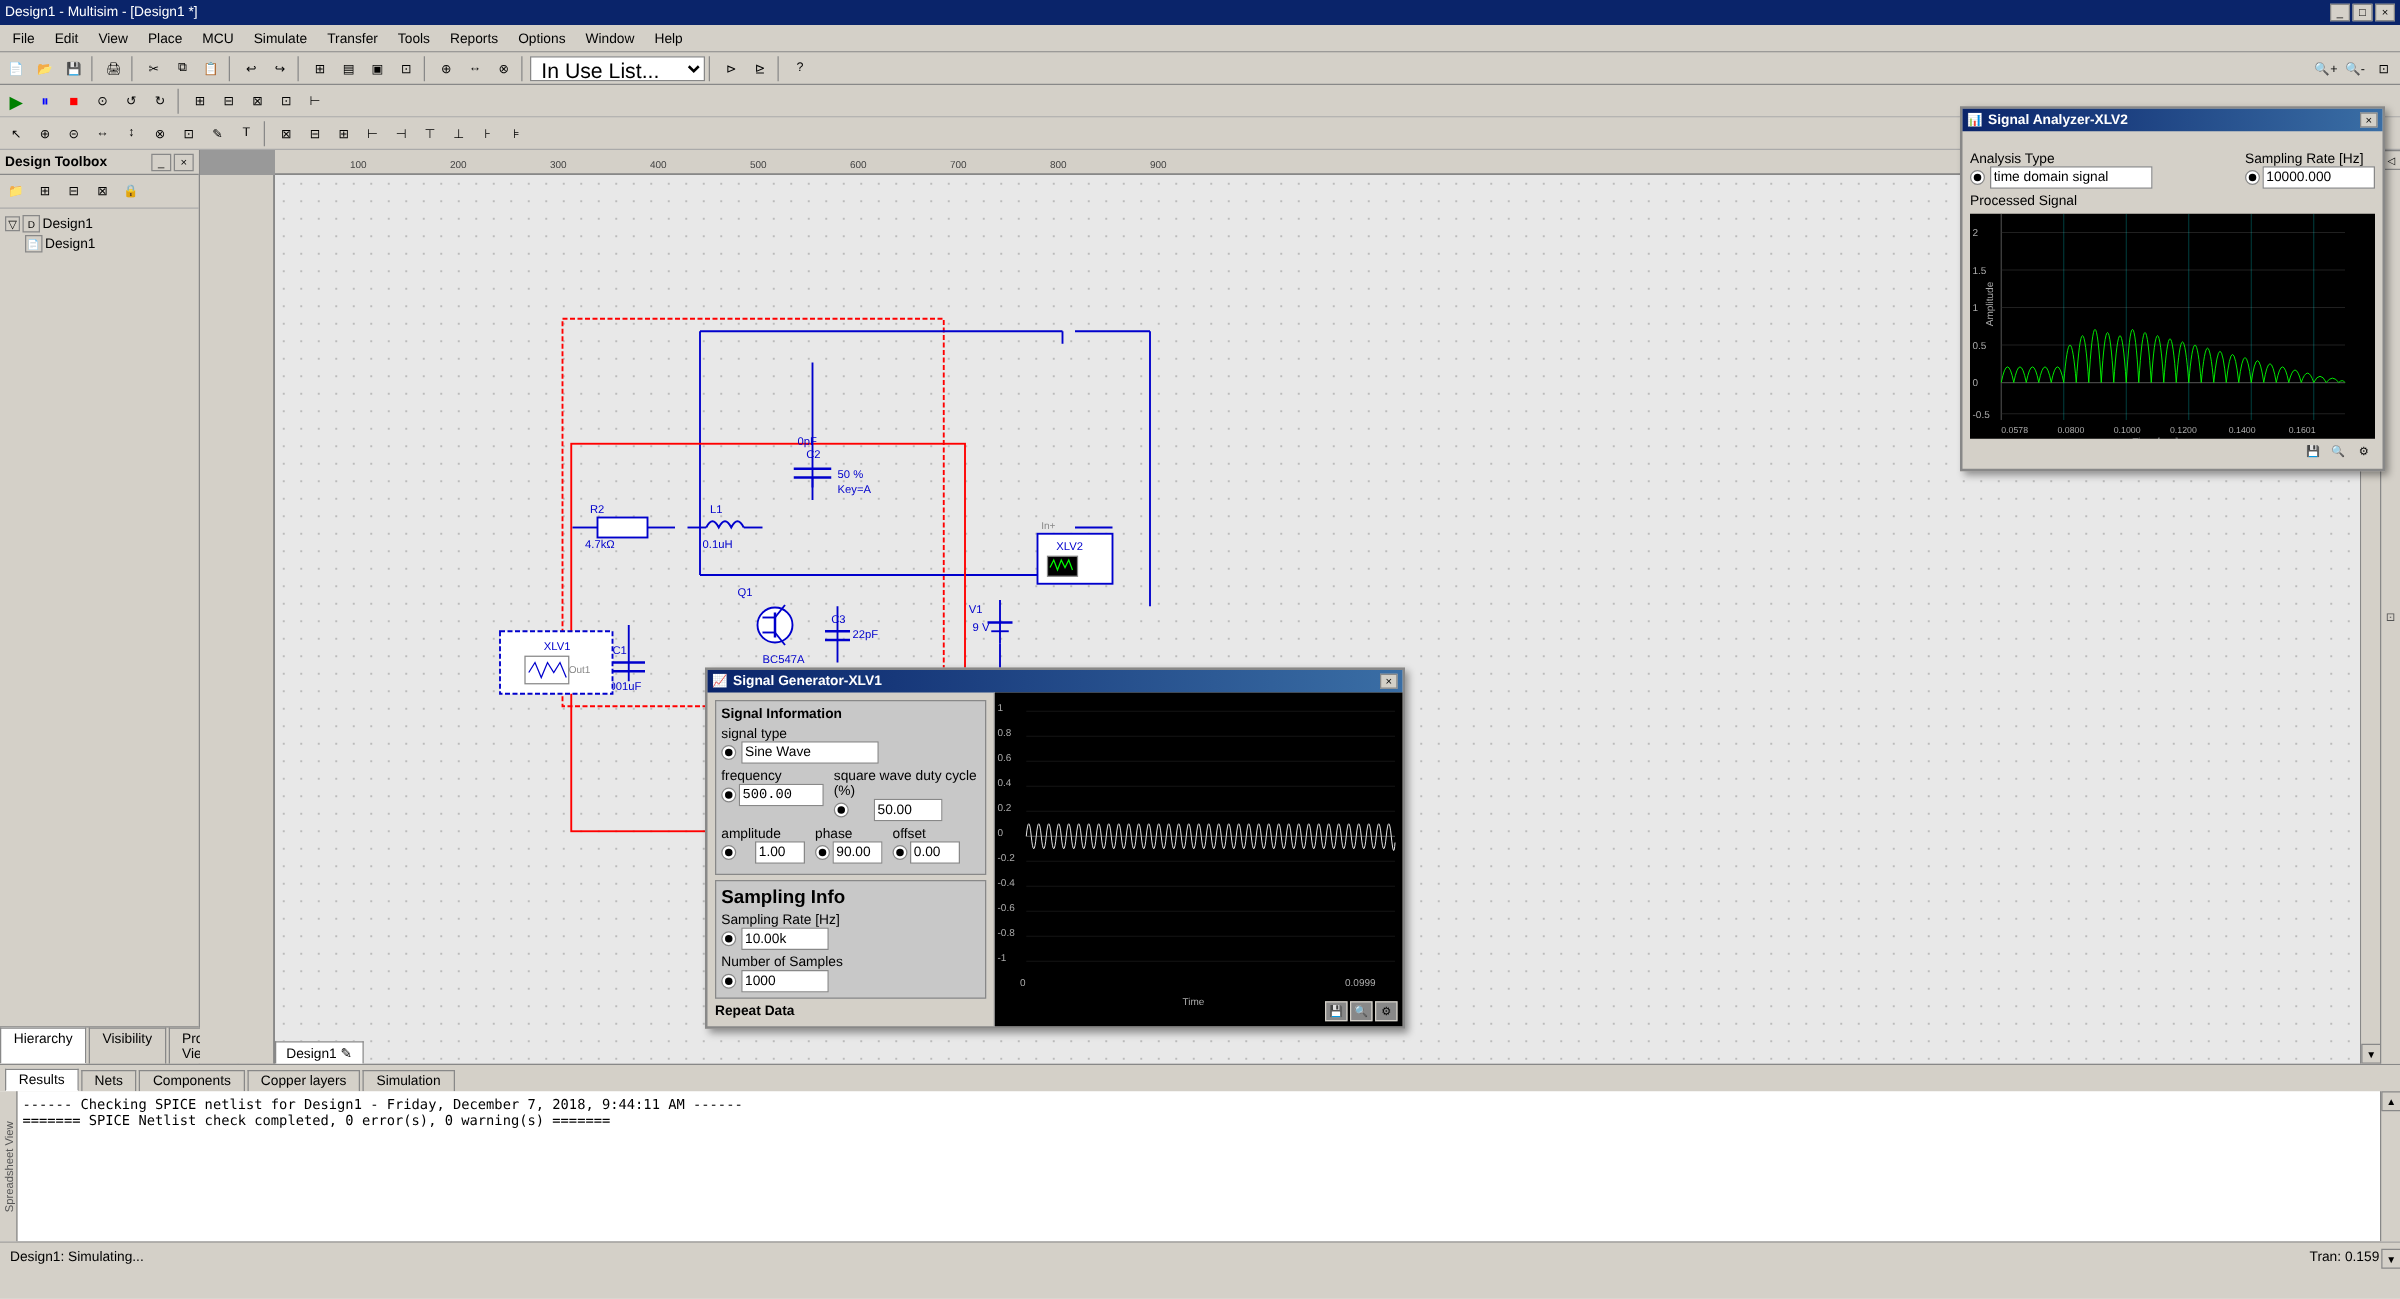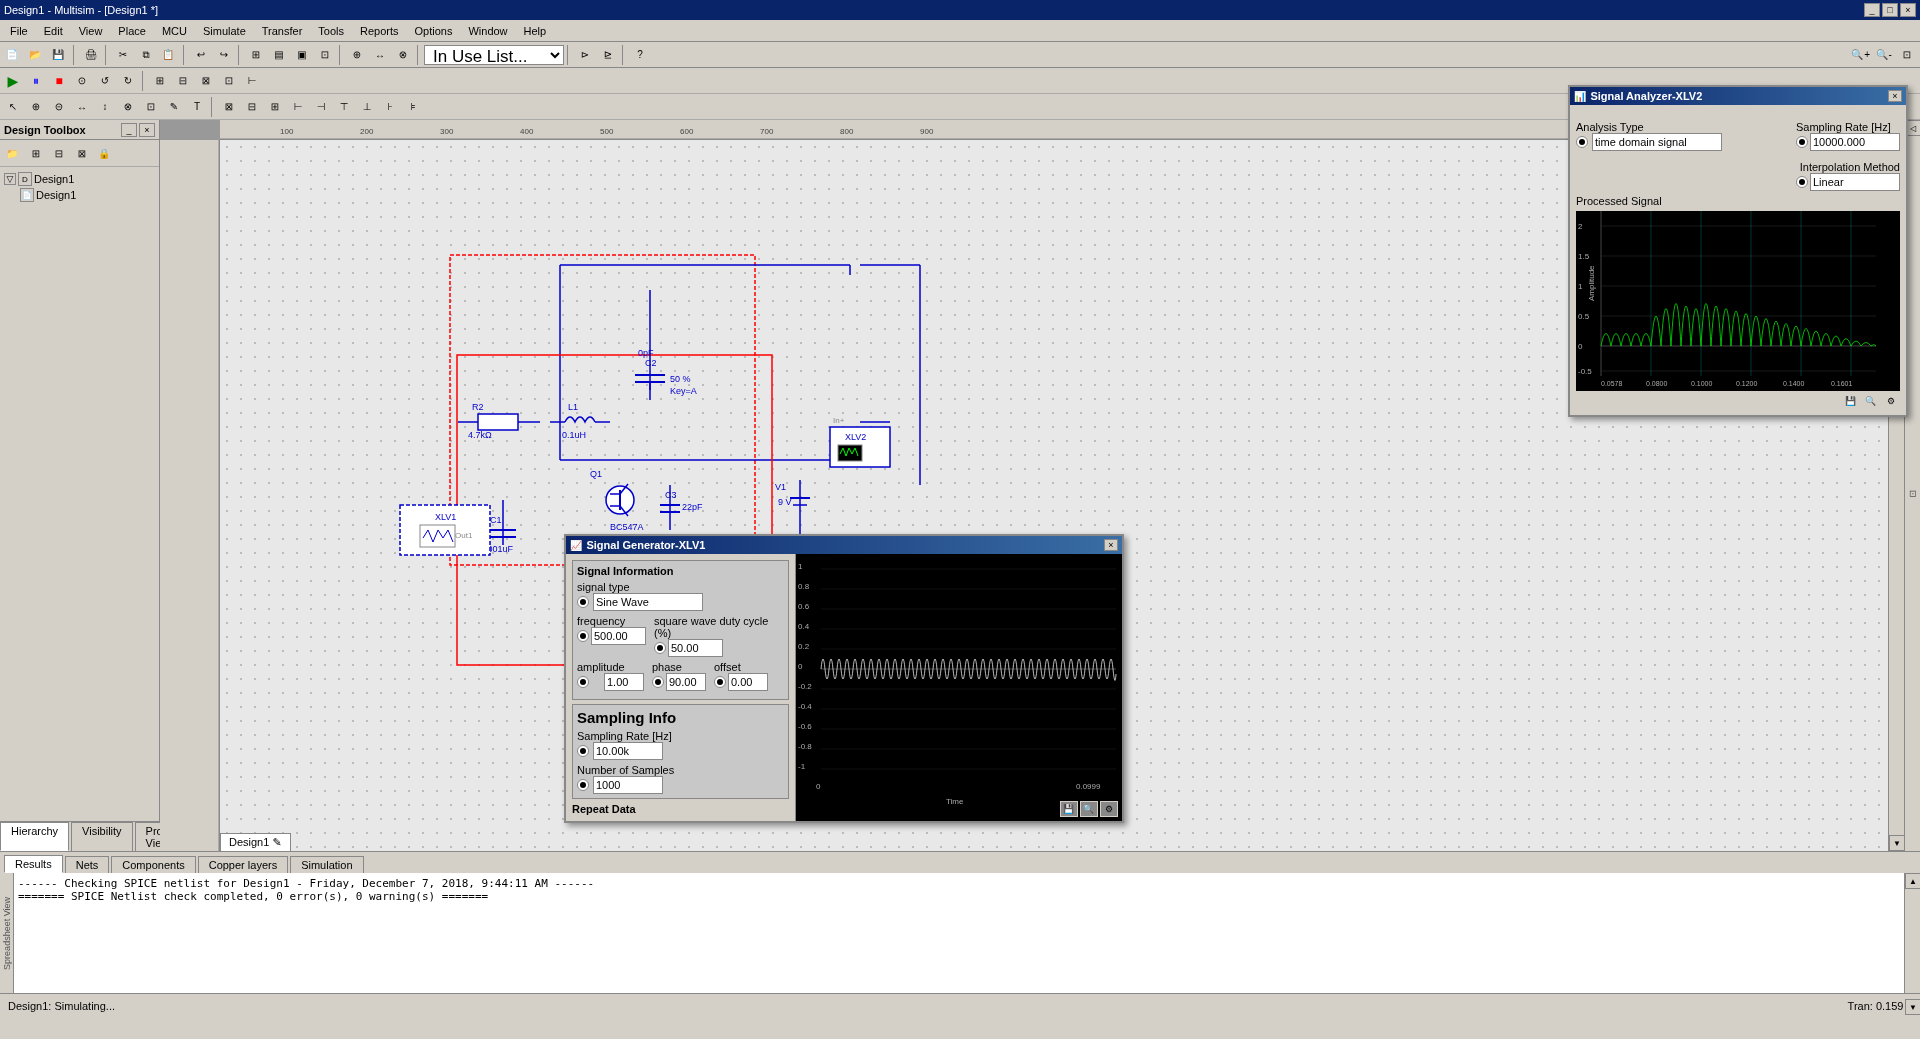--- a/index.html
+++ b/index.html
@@ -419,31 +419,20 @@
       <div style="display:flex;flex-direction:column;">
         <span class="form-label">Sampling Rate [Hz]</span>
         <div style="display:flex;align-items:center;gap:2px;">
           <div class="radio-btn">
               <div class="radio-inner"></div>
             </div>
           <input type="text" class="form-input form-input-med" value="10000.000" style="">
         </div>
       </div>
     </div>
-    <div class="form-row" style="justify-content:flex-end;">
-      <div style="display:flex;flex-direction:column;align-items:flex-end;">
-        <span class="form-label">Interpolation Method</span>
-        <div style="display:flex;align-items:center;gap:2px;">
-          <div class="radio-btn">
-              <div class="radio-inner"></div>
-            </div>
-          <input type="text" class="form-input form-input-med" value="Linear" style="">
-        </div>
-      </div>
-    </div>
     <div>
       <span class="processed-signal-label">Processed Signal</span>
       
       <div style="position:relative;width:100%;height:180px;background:#000;margin-top:4px;">
         <svg width="100%" height="100%">
 
           <text x="2" y="18" font-size="8" fill="#aaa">2</text>
           <text x="2" y="48" font-size="8" fill="#aaa">1.5</text>
           <text x="2" y="78" font-size="8" fill="#aaa">1</text>
           <text x="2" y="108" font-size="8" fill="#aaa">0.5</text>
@@ -513,26 +502,26 @@
             <input type="text" class="form-input" style="width: 110px;" value="Sine Wave">
           </div>
         </div>
         <div style="display:flex;gap:8px;margin-bottom:4px;">
           <div>
             <div style="font-size:11px;">frequency</div>
             <div style="display:flex;align-items:center;gap:2px;">
               <div class="radio-btn">
                   <div class="radio-inner"></div>
                 </div>
-              <input type="text" class="form-input" style="width: 55px;" value="500.00">
+              <input type="text" class="form-input" style="width: 68px; font-family: Liberation Mono, monospace;" value="500.00">
             </div>
           </div>
           <div>
             <div style="font-size:11px;">square wave duty cycle (%)</div>
-            <div style="display:flex;align-items:center;gap:2px;">
+            <div style="display:flex;align-items:center;gap:20px;">
               <div class="radio-btn">
                   <div class="radio-inner"></div>
                 </div>
               <input type="text" class="form-input" style="width: 55px;" value="50.00">
             </div>
           </div>
         </div>
         <div style="display:flex;gap:8px;margin-bottom:4px;">
           <div>
             <div style="font-size:11px;">amplitude</div>

